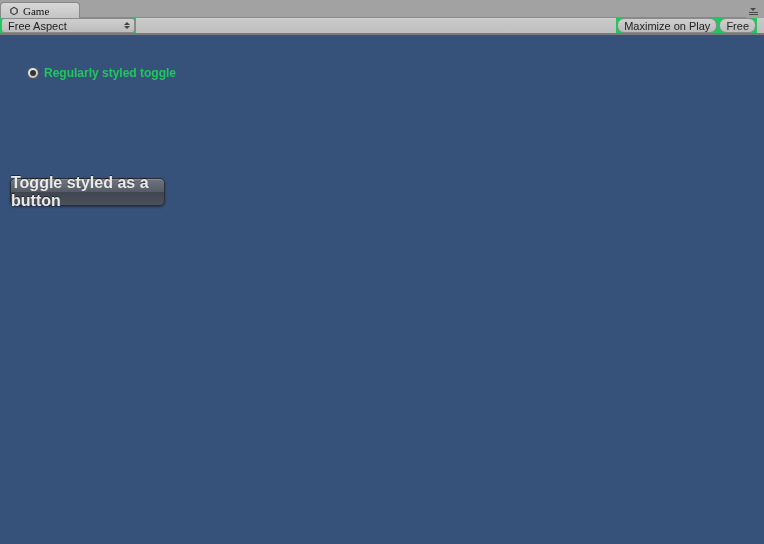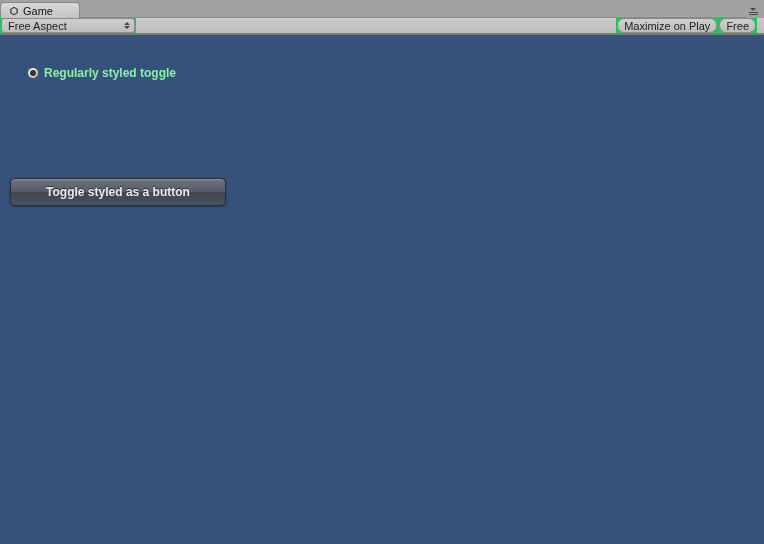--- a/index.html
+++ b/index.html
@@ -36,20 +36,21 @@
       padding: 2px 8px;
       background: linear-gradient(to bottom, #d8d8d8, #c4c4c4);
       border: 1px solid #888;
       border-bottom: none;
       border-top-left-radius: 4px;
       border-top-right-radius: 4px;
       height: 16px;
       margin-left: 0px;
       color: #111;
       min-width: 80px;
+      font-family: Liberation Serif, serif;
     }
     .unity-icon {
       width: 10px;
       height: 10px;
       flex-shrink: 0;
     }
     .tab-spacer {
       flex: 1;
       border-bottom: 1px solid #888;
     }
@@ -164,36 +165,36 @@
       content: "";
       position: absolute;
       left: 2px;
       top: 2px;
       width: 6px;
       height: 6px;
       border-radius: 50%;
       background: #333;
     }
     .toggle-label {
-      color: #86efac;
+      color: #22c55e;
       font-size: 12px;
       font-weight: bold;
     }
     
     .btn-toggle {
       position: absolute;
       left: 10px;
       top: 143px;
-      width: 216px;
+      width: 155px;
       height: 28px;
       background: linear-gradient(to bottom, #6d7480 0%, #565d68 48%, #3f4650 50%, #4a515c 100%);
       border: 1px solid #2a2f36;
       border-radius: 5px;
       color: #eaeaea;
-      font-size: 12px;
+      font-size: 16px;
       font-weight: bold;
       display: flex;
       align-items: center;
       justify-content: center;
       cursor: pointer;
       box-shadow: inset 0 1px 0 rgba(255,255,255,0.18), 0 1px 2px rgba(0,0,0,0.4);
       text-shadow: 0 -1px 0 rgba(0,0,0,0.5);
     }
   </style>
 </head>

